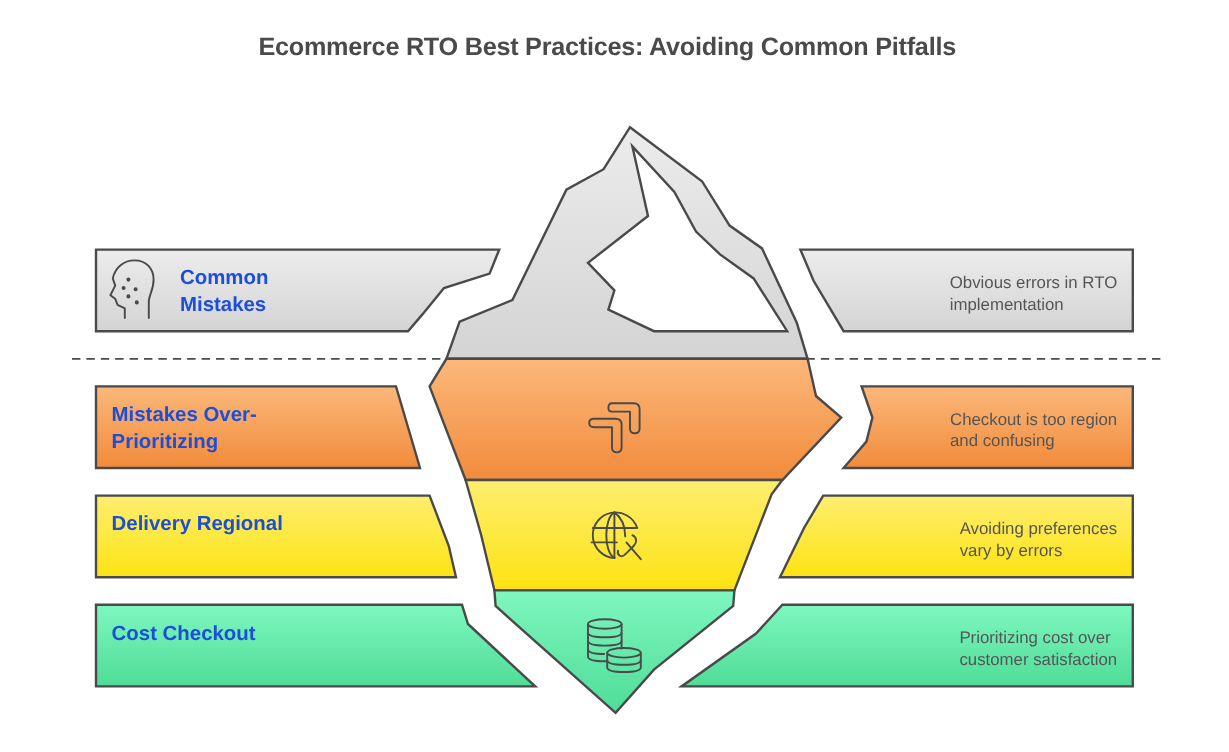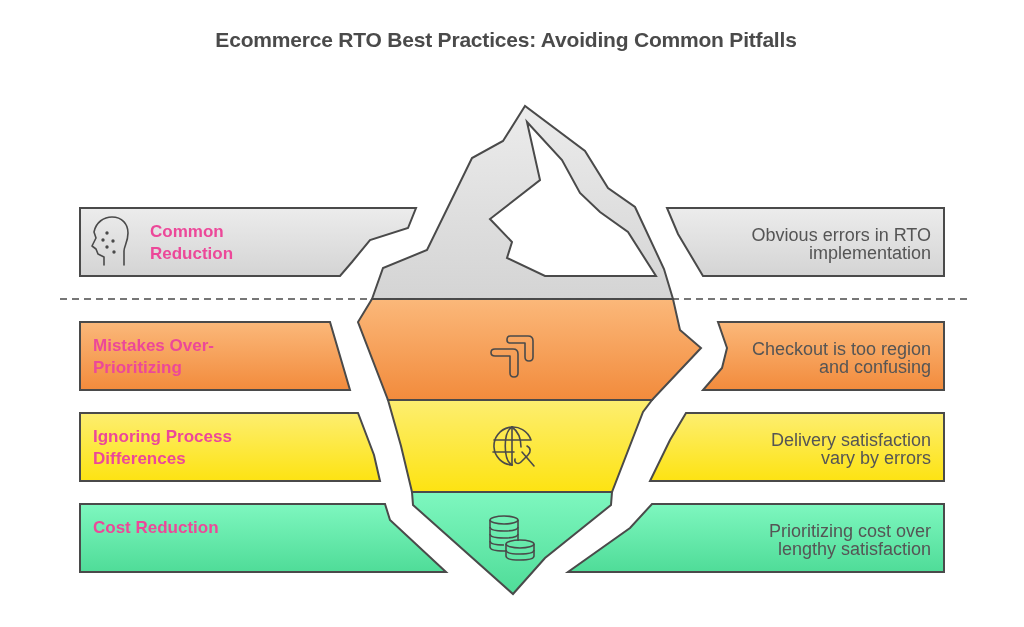--- a/index.html
+++ b/index.html
@@ -1,20 +1,20 @@
 <!DOCTYPE html>
 <html><head>
 <meta charset="utf-8">
 <style>
   html, body { margin: 0; padding: 0; background: #ffffff; }
   body { width: 1024px; height: 627px; position: relative; overflow: hidden; font-family: "Liberation Sans", sans-serif; }
   .title { position: absolute; left: 0; top: 28px; width: 1012px; text-align: center; font-size: 21px; font-weight: bold; color: #4a4a4a; letter-spacing: -0.2px; }
   svg.main { position: absolute; left: 0; top: 0; }
-  .label { position: absolute; font-weight: bold; font-size: 17px; line-height: 22px; color: #ec4899; }
-  .desc { position: absolute; font-size: 18px; line-height: 18px; color: #555; text-align: right; }
+  .label { position: absolute; font-weight: bold; font-size: 17px; line-height: 22px; color: #1d4ed8; }
+  .desc { position: absolute; font-size: 14px; line-height: 18px; color: #555; }
 </style>
 </head>
 <body>
 
 <div class="title">Ecommerce RTO Best Practices: Avoiding Common Pitfalls</div>
 
 <svg class="main" width="1024" height="627" viewBox="0 0 1024 627">
   <defs>
     <linearGradient id="gGray" x1="0" y1="0" x2="0" y2="1">
         <stop offset="0" stop-color="#ececec"></stop>
@@ -86,42 +86,41 @@
     <path d="M490 534 Q490 538 504 538 Q518 538 518 534"></path>
     <path d="M490 541 Q490 545 504 545"></path>
     <ellipse cx="520" cy="544" rx="14" ry="4"></ellipse>
     <path d="M506 544 L506 556 Q506 560 520 560 Q534 560 534 556 L534 544"></path>
     <path d="M506 550 Q506 554 520 554 Q534 554 534 550"></path>
   </g>
 </svg>
 
 <div class="label" style="left:150px; top:221px;">
   <div>Common</div>
-  <div>Reduction</div>
+  <div>Mistakes</div>
 </div>
 <div class="label" style="left:93px; top:335px;">
   <div>Mistakes Over-</div>
   <div>Prioritizing</div>
 </div>
 <div class="label" style="left:93px; top:426px;">
-  <div>Ignoring Process</div>
-  <div>Differences</div>
+  <div>Delivery Regional</div>
 </div>
 <div class="label" style="left:93px; top:517px;">
-  <div>Cost Reduction</div>
+  <div>Cost Checkout</div>
 </div>
 
 <div class="desc" style="right:93px; top:226px;">
   <div>Obvious errors in RTO</div>
   <div>implementation</div>
 </div>
 <div class="desc" style="right:93px; top:340px;">
   <div>Checkout is too region</div>
   <div>and confusing</div>
 </div>
 <div class="desc" style="right:93px; top:431px;">
-  <div>Delivery satisfaction</div>
+  <div>Avoiding preferences</div>
   <div>vary by errors</div>
 </div>
 <div class="desc" style="right:93px; top:522px;">
   <div>Prioritizing cost over</div>
-  <div>lengthy satisfaction</div>
+  <div>customer satisfaction</div>
 </div>
 
 </body></html>

